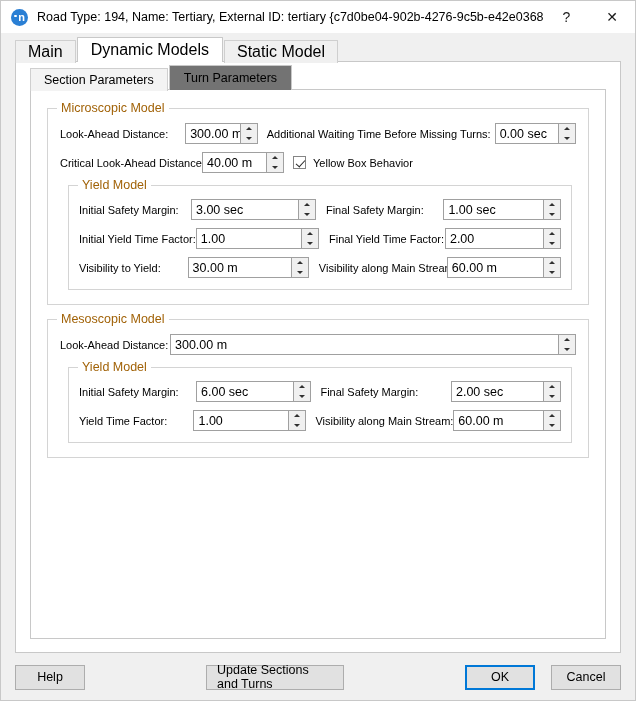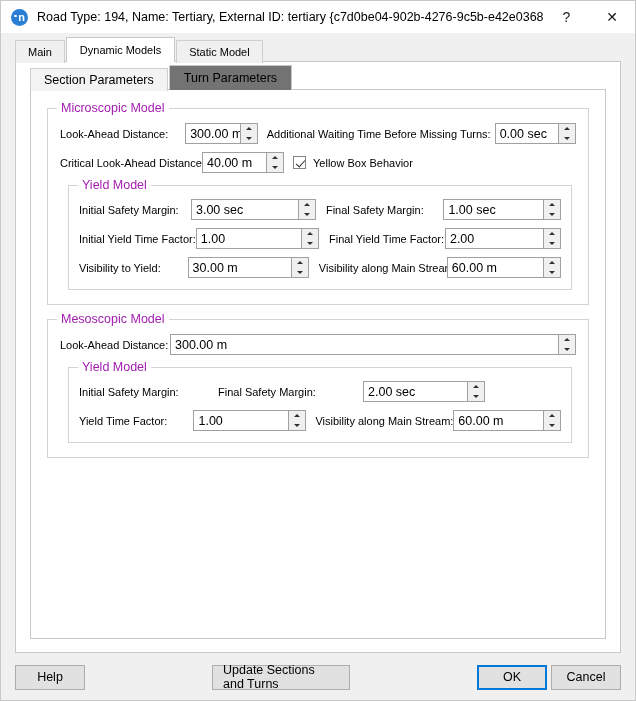--- a/index.html
+++ b/index.html
@@ -93,21 +93,21 @@
     flex: 0 0 auto;
     padding: 9px 0 0 14px;
     display: flex;
     align-items: flex-end;
     height: 29px;
     box-sizing: border-box;
     position: relative;
     z-index: 3;
   }
   .tab {
-    font-size: 11px;
+    font-size: 16px;
     padding: 4px 12px 4px 12px;
     border: 1px solid #cfcfcf;
     border-bottom: none;
     background: #f0f0f0;
     margin-right: 1px;
     line-height: 14px;
     position: relative;
     top: 1px;
     border-radius: 1px 1px 0 0;
     color: #000;
@@ -179,21 +179,21 @@
     position: relative;
     box-sizing: border-box;
   }
   .groupbox > .legend {
     position: absolute;
     top: -8px;
     left: 9px;
     background: #ffffff;
     padding: 0 4px;
     font-size: 12.5px;
-    color: #a21caf;
+    color: #a16207;
     line-height: 14px;
     white-space: nowrap;
   }
 
   #micro-group {
     margin: 18px 16px 0 16px;
     padding: 14px 12px 12px 12px;
   }
   #meso-group {
     margin: 14px 16px 0 16px;
@@ -472,20 +472,27 @@
               <div class="dn"></div>
             </div>
           </div>
         </div>
 
         <div class="groupbox yield-group">
           <div class="legend">Yield Model</div>
 
           <div class="row">
             <div class="lbl" style="width:130px">Initial Safety Margin:</div>
+            <div class="spin" style="width:128px">
+              <div class="val">6.00 sec</div>
+              <div class="btns">
+                <div class="up"></div>
+                <div class="dn"></div>
+              </div>
+            </div>
             <div class="lbl" style="width:145px;margin-left:9px">Final Safety Margin:</div>
             <div class="spin" style="width:122px">
               <div class="val">2.00 sec</div>
               <div class="btns">
                 <div class="up"></div>
                 <div class="dn"></div>
               </div>
             </div>
           </div>
 
@@ -511,17 +518,17 @@
       </div>
 
     </div>
   </div>
 
   <div class="footer">
     <div class="btn" id="help-button">Help</div>
     <div class="spacer"></div>
     <div class="btn" id="update-button">Update Sections and Turns</div>
     <div class="spacer"></div>
-    <div class="btn" id="ok-button" style="margin-right:4px">OK</div>
+    <div class="btn" id="ok-button" style="margin-right:16px">OK</div>
     <div class="btn" id="cancel-button">Cancel</div>
   </div>
 
 </div>
 
 </body></html>

